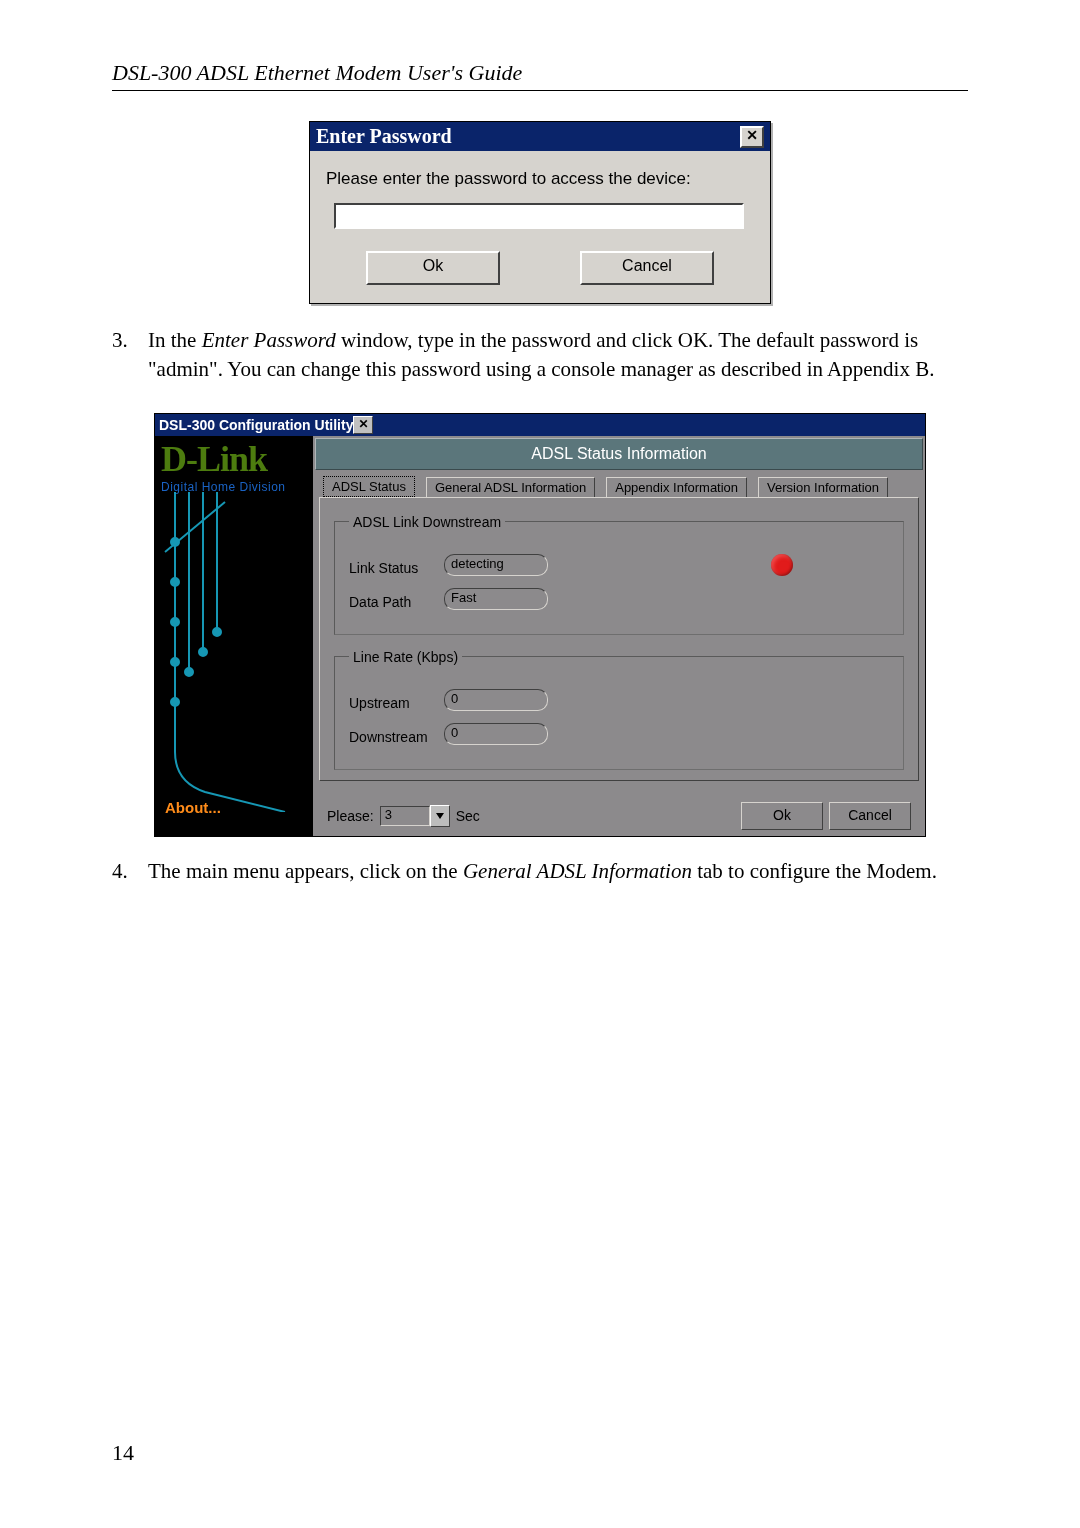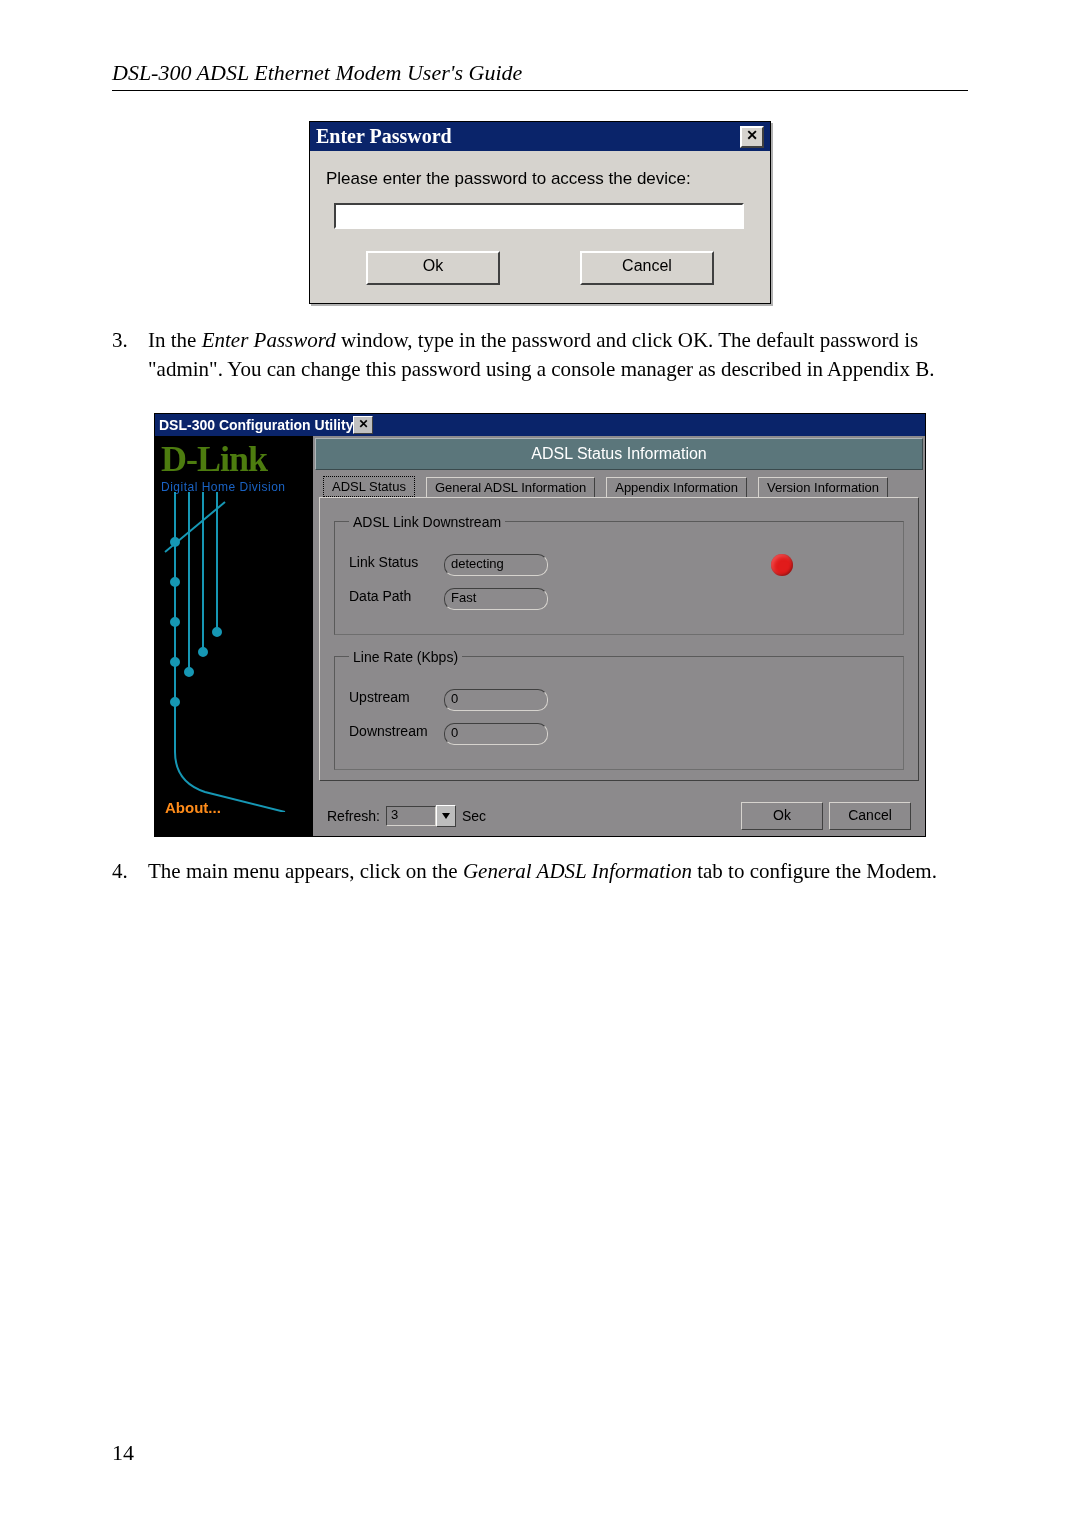--- a/index.html
+++ b/index.html
@@ -236,21 +236,21 @@
     margin: 6px 0 14px 0;
     padding: 12px 14px 12px 14px;
     position: relative;
   }
   fieldset.box legend {
     font-size: 14px;
     padding: 0 4px;
     color: #000;
     background: #8c8a8c;
   }
-  .row { display: flex; align-items: flex-start; margin: 12px 0; }
+  .row { display: flex; align-items: flex-end; margin: 12px 0; }
   .row .lbl { width: 95px; color:#000; }
   .ro-input {
     background: #8c8a8c;
     border-top: 1px solid #404040;
     border-left: 1px solid #404040;
     border-right: 1px solid #d6d3ce;
     border-bottom: 1px solid #d6d3ce;
     padding: 1px 6px;
     min-width: 90px;
     height: 18px;
@@ -412,21 +412,21 @@
               <div class="ro-input">0</div>
             </div>
             <div class="row">
               <div class="lbl">Downstream</div>
               <div class="ro-input">0</div>
             </div>
           </fieldset>
         </div>
 
         <div class="bottom-bar">
-          <span>Refresh:</span>
+          <span>Please:</span>
           <div class="select">
             <div class="sel-box">3</div>
             <div class="sel-btn">
                 <div class="tri"></div>
               </div>
           </div>
           <span>Sec</span>
           <span class="push"></span>
           <div class="btn">Ok</div>
           <div class="btn">Cancel</div>

